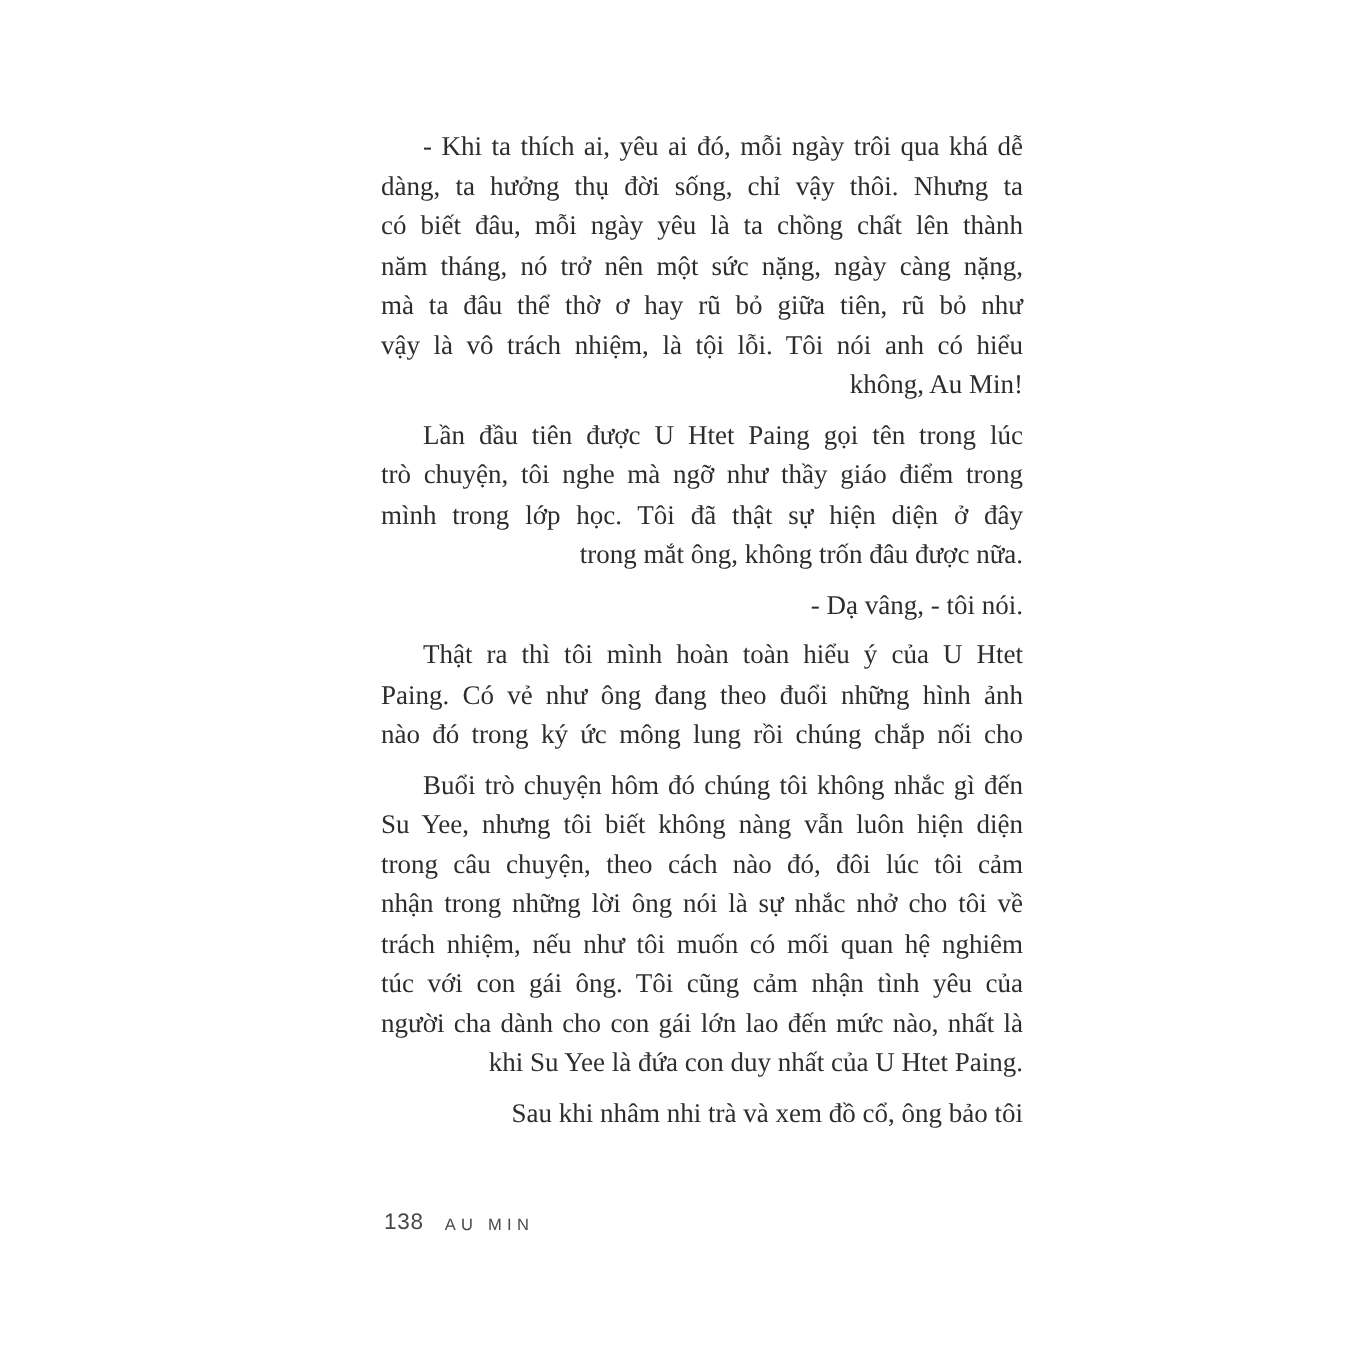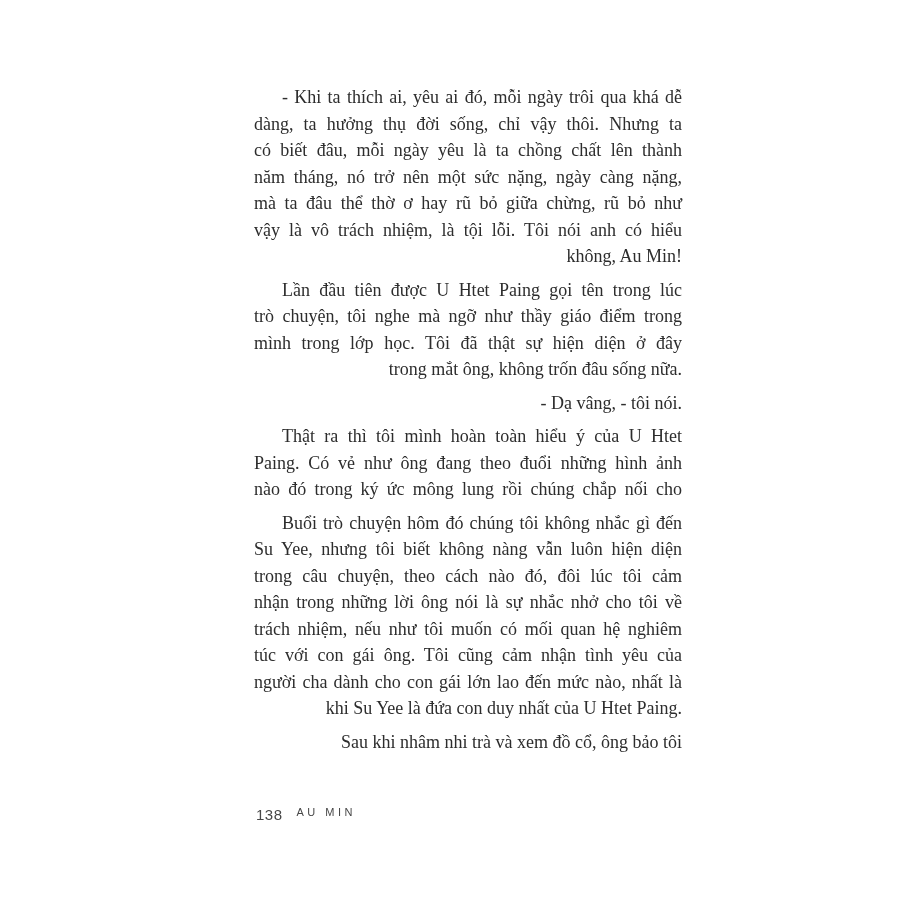--- a/index.html
+++ b/index.html
@@ -41,21 +41,21 @@
     text-align-last: justify;
   }
   .line.first {
     text-indent: 28px;
   }
   .footer {
     position: absolute;
     left: 256px;
     top: 806px;
     display: flex;
-    align-items: flex-start;
+    align-items: flex-end;
     gap: 14px;
     color: #474747;
     font-family: "Liberation Sans", sans-serif;
   }
   .page-number {
     font-size: 15px;
     letter-spacing: 0.5px;
   }
   .running-title {
     font-size: 11px;
@@ -66,29 +66,29 @@
 </head>
 <body>
 
 <div class="page">
   <div class="text-block" id="text-block">
       <div class="paragraph">
         <div class="line first just">- Khi ta thích ai, yêu ai đó, mỗi ngày trôi qua khá dễ</div>
         <div class="line just">dàng, ta hưởng thụ đời sống, chỉ vậy thôi. Nhưng ta</div>
         <div class="line just">có biết đâu, mỗi ngày yêu là ta chồng chất lên thành</div>
         <div class="line just">năm tháng, nó trở nên một sức nặng, ngày càng nặng,</div>
-        <div class="line just">mà ta đâu thể thờ ơ hay rũ bỏ giữa chừng, rũ bỏ như</div>
+        <div class="line just">mà ta đâu thể thờ ơ hay rũ bỏ giữa tiên, rũ bỏ như</div>
         <div class="line just">vậy là vô trách nhiệm, là tội lỗi. Tôi nói anh có hiểu</div>
         <div class="line">không, Au Min!</div>
       </div>
       <div class="paragraph">
         <div class="line first just">Lần đầu tiên được U Htet Paing gọi tên trong lúc</div>
         <div class="line just">trò chuyện, tôi nghe mà ngỡ như thầy giáo điểm trong</div>
         <div class="line just">mình trong lớp học. Tôi đã thật sự hiện diện ở đây</div>
-        <div class="line">trong mắt ông, không trốn đâu sống nữa.</div>
+        <div class="line">trong mắt ông, không trốn đâu được nữa.</div>
       </div>
       <div class="paragraph">
         <div class="line first">- Dạ vâng, - tôi nói.</div>
       </div>
       <div class="paragraph">
         <div class="line first just">Thật ra thì tôi mình hoàn toàn hiểu ý của U Htet</div>
         <div class="line just">Paing. Có vẻ như ông đang theo đuổi những hình ảnh</div>
         <div class="line just">nào đó trong ký ức mông lung rồi chúng chắp nối cho</div>
       </div>
       <div class="paragraph">

